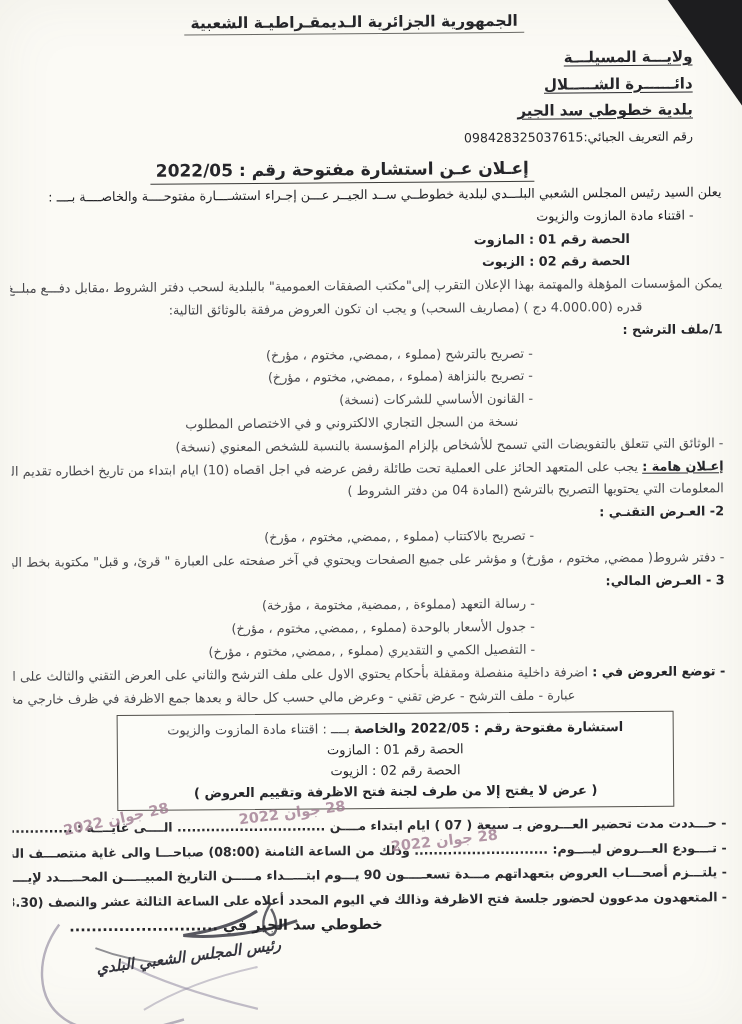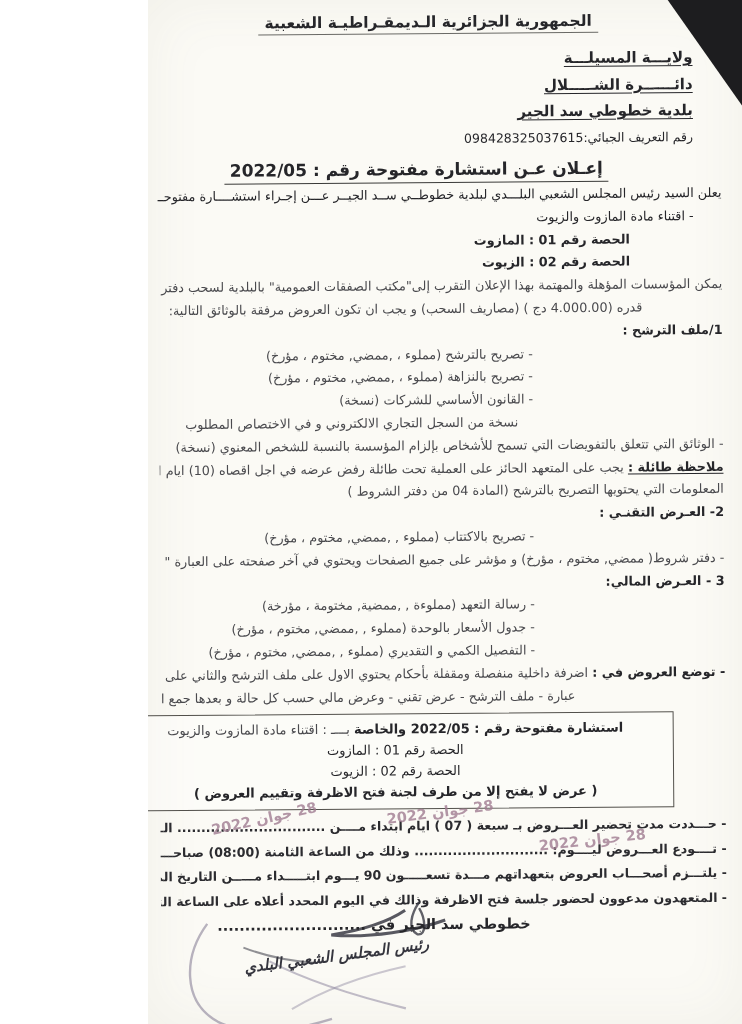--- a/index.html
+++ b/index.html
@@ -1,19 +1,19 @@
 <!DOCTYPE html>
 <html lang="ar" dir="rtl"><head>
 <meta charset="utf-8">
 <style>
   * { margin:0; padding:0; box-sizing:border-box; }
   html,body { width:742px; height:1024px; }
   body { font-family:"DejaVu Sans", sans-serif; background:#ffffff; }
   .page {
-    position:relative; width:594px; height:1024px; overflow:hidden;
+    position:relative; width:742px; height:1024px; overflow:hidden;
     background:#fbfaf5; color:#26262a;
     box-shadow: inset 0 0 60px rgba(120,110,90,0.07);
   }
   .content { position:absolute; inset:0; transform:rotate(-0.45deg); direction:rtl; }
   .fold {
     position:absolute; top:-1px; right:-1px; width:76px; height:108px;
     background:#1d1d1f; clip-path:polygon(0 0,100% 0,100% 100%); z-index:5;
   }
   .republic { text-align:center; padding:13px 26px 0 0; font-size:15.5px; font-weight:700; letter-spacing:.2px; }
   .republic span { border-bottom:1px solid #6a6a66; padding:0 6px 2px; }
@@ -88,21 +88,21 @@
       <div class="line ind80 faded">قدره (4.000.00 دج ) (مصاريف السحب) و يجب ان تكون العروض مرفقة بالوثائق التالية:</div>
 
       <div class="line b">1/ملف الترشح :</div>
       <div class="line ind190 faded">- تصريح بالترشح (مملوء ، ,ممضي, مختوم ، مؤرخ)</div>
       <div class="line ind190 faded">- تصريح بالنزاهة (مملوء ، ,ممضي, مختوم ، مؤرخ)</div>
       <div class="line ind190 faded">- القانون الأساسي للشركات  (نسخة)</div>
       <div class="line ind205 faded">نسخة من السجل التجاري الالكتروني و في الاختصاص المطلوب</div>
       <div class="line faded">- الوثائق التي تتعلق بالتفويضات التي تسمح للأشخاص بإلزام المؤسسة بالنسبة للشخص المعنوي (نسخة)</div>
 
       <div class="line">
-        <span class="b u">ملاحظة طائلة :</span>
+        <span class="b u">إعـلان هامة :</span>
         <span class="faded">يجب على المتعهد الحائز على العملية تحت طائلة رفض عرضه في اجل اقصاه (10) ايام ابتداء من تاريخ اخطاره تقديم الوثائق التي تبرر</span>
       </div>
       <div class="line faded">المعلومات التي يحتويها التصريح بالترشح (المادة 04 من دفتر الشروط )</div>
 
       <div class="line b">2- العـرض التقنـي :</div>
       <div class="line ind190 faded">- تصريح بالاكتتاب (مملوء , ,ممضي, مختوم ، مؤرخ)</div>
       <div class="line faded">- دفتر شروط( ممضي, مختوم ، مؤرخ) و مؤشر على جميع الصفحات ويحتوي في آخر صفحته على العبارة " قرئ، و قبل" مكتوبة بخط اليد</div>
 
       <div class="line b">3 - العـرض المالي:</div>
       <div class="line ind190 faded">- رسالة التعهد (مملوءة , ,ممضية, مختومة ، مؤرخة)</div>

